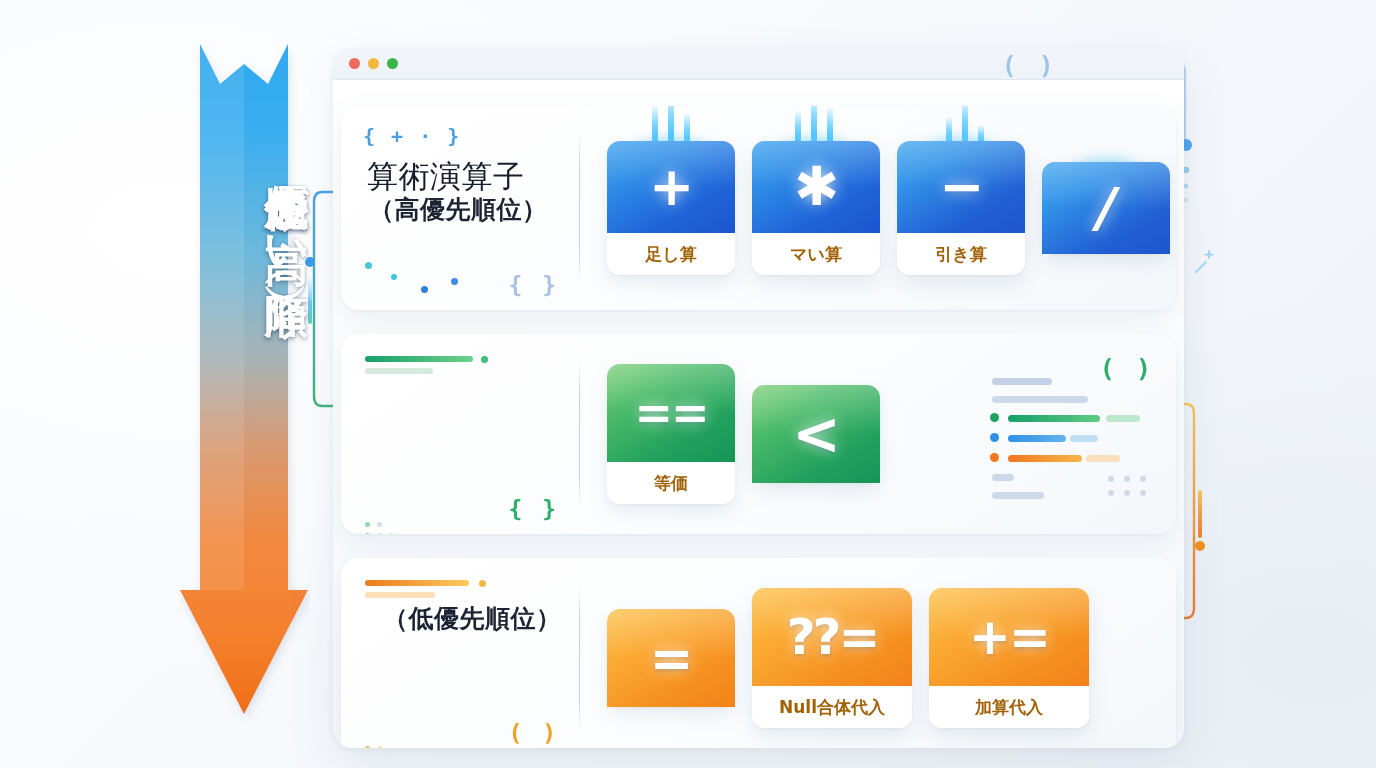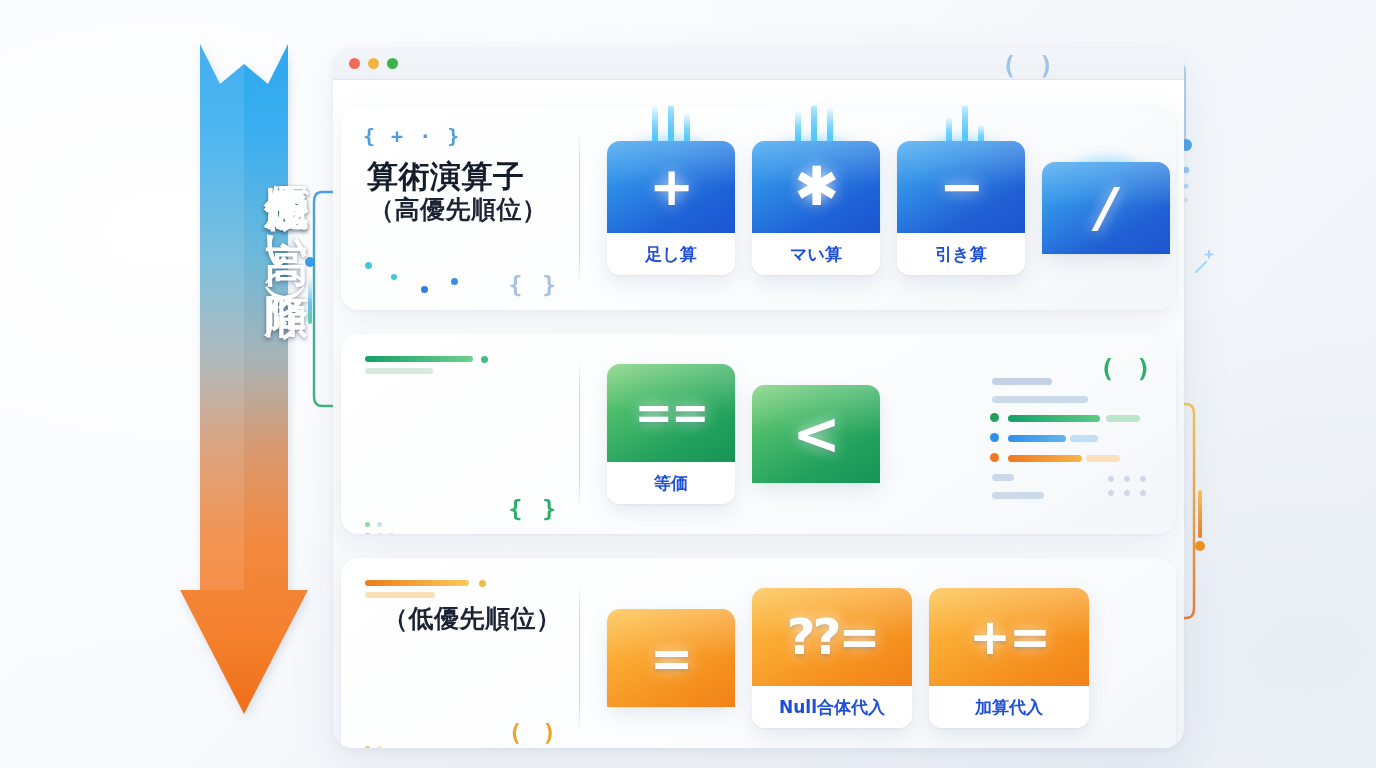--- a/index.html
+++ b/index.html
@@ -104,21 +104,21 @@
     font-weight: 700;
     letter-spacing: 2px;
   }
   .card-1 .code-glyph { color: #4b9fe0; }
 
   .bar { position: absolute; height: 6px; border-radius: 3px; }
   .bar-dot { position: absolute; width: 7px; height: 7px; border-radius: 50%; }
 
   .card-title {
     font-size: 31px;
-    font-weight: 700;
+    font-weight: 400;
     color: #151c2b;
     letter-spacing: 0.5px;
     line-height: 1.18;
     white-space: nowrap;
   }
   .card-sub {
     font-size: 25px;
     font-weight: 800;
     color: #1c2333;
     letter-spacing: 0.5px;
@@ -187,21 +187,21 @@
     font-size: 54px;
     line-height: 1;
     text-shadow: 0 0 14px rgba(255,255,255,0.75), 0 2px 4px rgba(0,40,90,0.25);
     letter-spacing: -1px;
   }
   .tile-label {
     height: 42px;
     display: flex; align-items: center; justify-content: center;
     font-size: 17px;
     font-weight: 600;
-    color: #1d4ed8;
+    color: #a16207;
     background: #ffffff;
     border-radius: 0 0 13px 13px;
     white-space: nowrap;
   }
 
   
   .face-blue   { background: linear-gradient(150deg, #3da2ee 0%, #2f8fe8 28%, #1f63d8 70%, #1b55cf 100%); }
   .face-blue2  { background: linear-gradient(150deg, #46a8ef 0%, #3191e8 30%, #215fd4 72%, #1d56cd 100%); }
   .face-green  { background: linear-gradient(150deg, #7fd07a 0%, #4cbc6a 30%, #21a05d 72%, #169457 100%); }
   .face-orange { background: linear-gradient(150deg, #fcc14a 0%, #fbab35 32%, #f5901f 72%, #f2821a 100%); }

